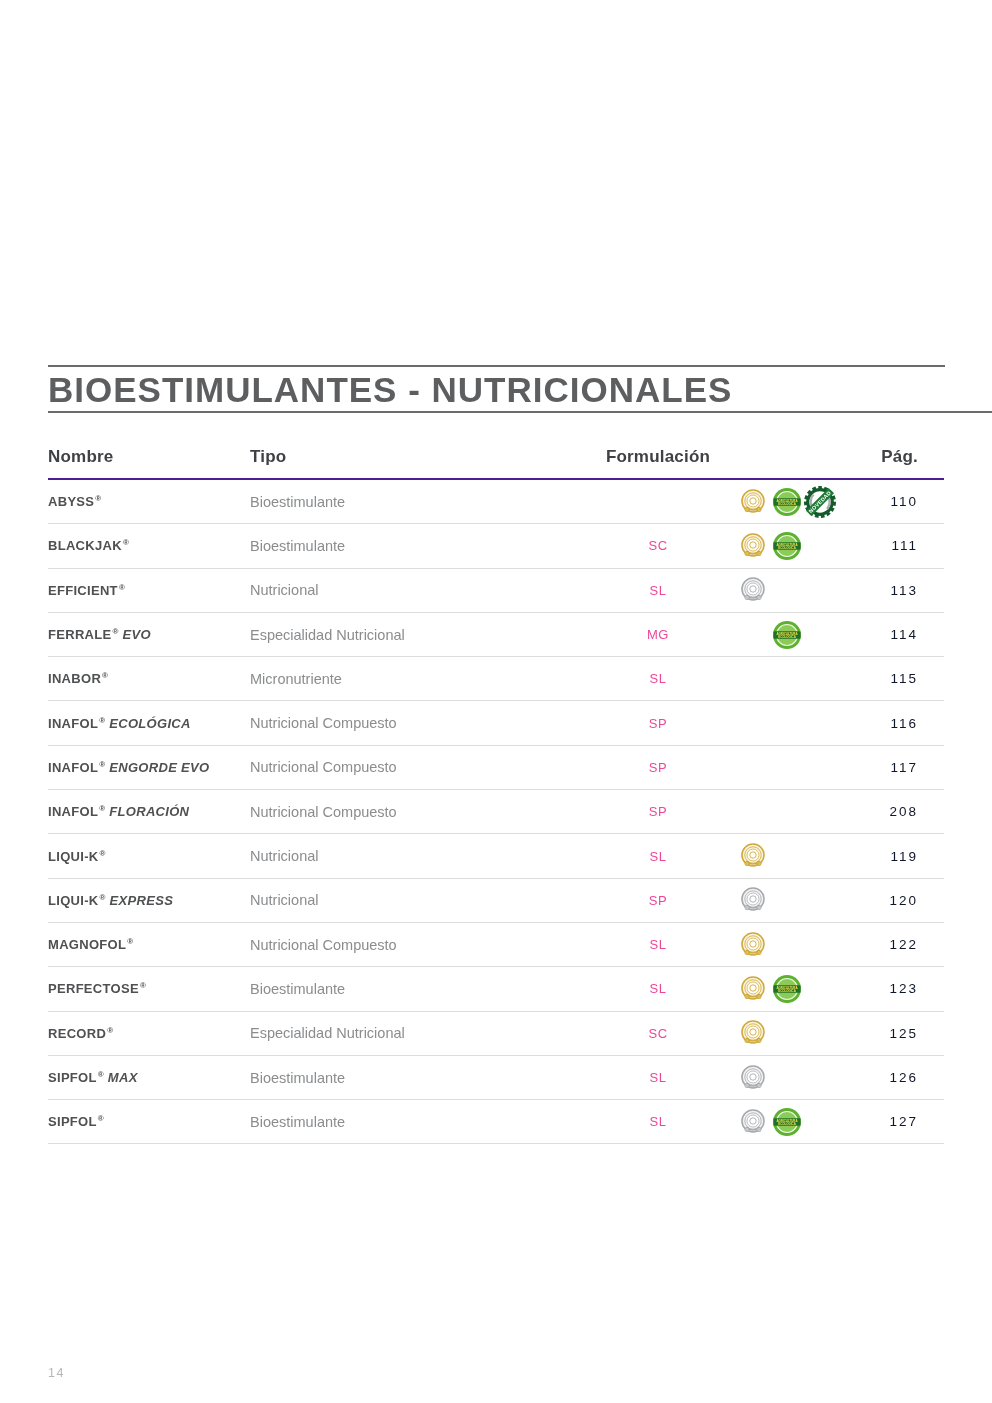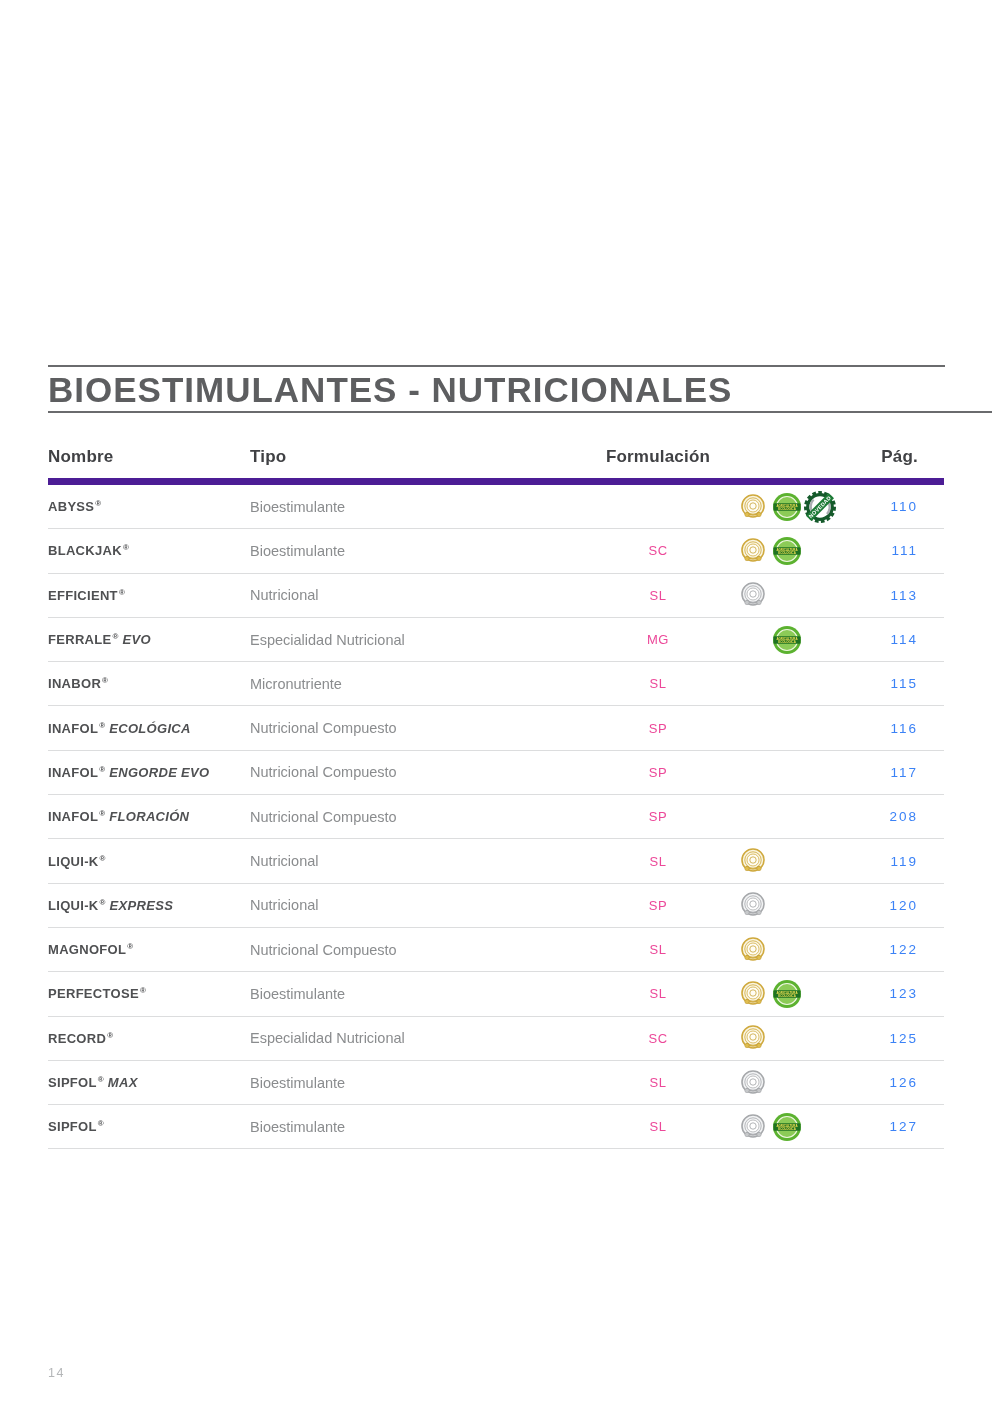--- a/index.html
+++ b/index.html
@@ -14,21 +14,21 @@
   .rule-top{position:absolute;left:48px;top:365px;width:897px;height:2px;background:#6a6b6d;}
   .section-title{
     position:absolute;left:48px;top:370px;margin:0;
     font-size:35px;font-weight:700;letter-spacing:1px;
     color:#5d5e60;line-height:40px;white-space:nowrap;
   }
   .rule-bottom{position:absolute;left:48px;top:411px;width:944px;height:2px;background:#6a6b6d;}
 
   
   .table{position:absolute;left:48px;top:435px;width:896px;}
-  .thead{position:relative;height:43px;border-bottom:7px solid #4c1d95;}
+  .thead{position:relative;height:43px;border-bottom:2px solid #4c1d95;}
   .thead span{
     position:absolute;top:0;bottom:0;display:flex;align-items:center;
     font-size:17px;font-weight:bold;color:#404144;letter-spacing:0.2px;
   }
   .h-name{left:0;}
   .h-tipo{left:202px;}
   .h-form{left:520px;width:180px;justify-content:center;}
   .h-pag{left:800px;width:70px;justify-content:flex-end;}
 
   .trow{position:relative;height:43.3px;border-bottom:1px solid #dcddde;}
@@ -36,21 +36,21 @@
   .c-name{
     left:0;width:200px;
     font-size:13px;font-weight:600;color:#4f5052;letter-spacing:0.3px;white-space:nowrap;
   }
   .c-name sup{font-size:8px;font-weight:600;margin:0 0 6px 1px;}
   .c-name .rest{white-space:pre;font-style:italic;}
   .c-tipo{left:202px;width:310px;font-size:14.5px;font-weight:400;color:#8a8c8e;}
   .c-form{left:520px;width:180px;justify-content:center;font-size:13px;color:#ec4899;letter-spacing:0.5px;}
   .c-pag{
     left:800px;width:70px;justify-content:flex-end;
-    font-size:13.5px;font-weight:300;color:#3b82f6;letter-spacing:2px;
+    font-size:13.5px;font-weight:300;color:#0f172a;letter-spacing:2px;
   }
   .icons{position:absolute;left:692px;top:0;bottom:0;width:100px;}
   .slot{position:absolute;top:50%;transform:translateY(-50%);line-height:0;}
   .slot-medal{left:0;width:26px;height:26px;}
   .slot-eco{left:32px;width:30px;height:30px;}
   .slot-nov{left:63px;width:34px;height:34px;}
   .slot svg{display:block;}
 
   
   .footer-num{

